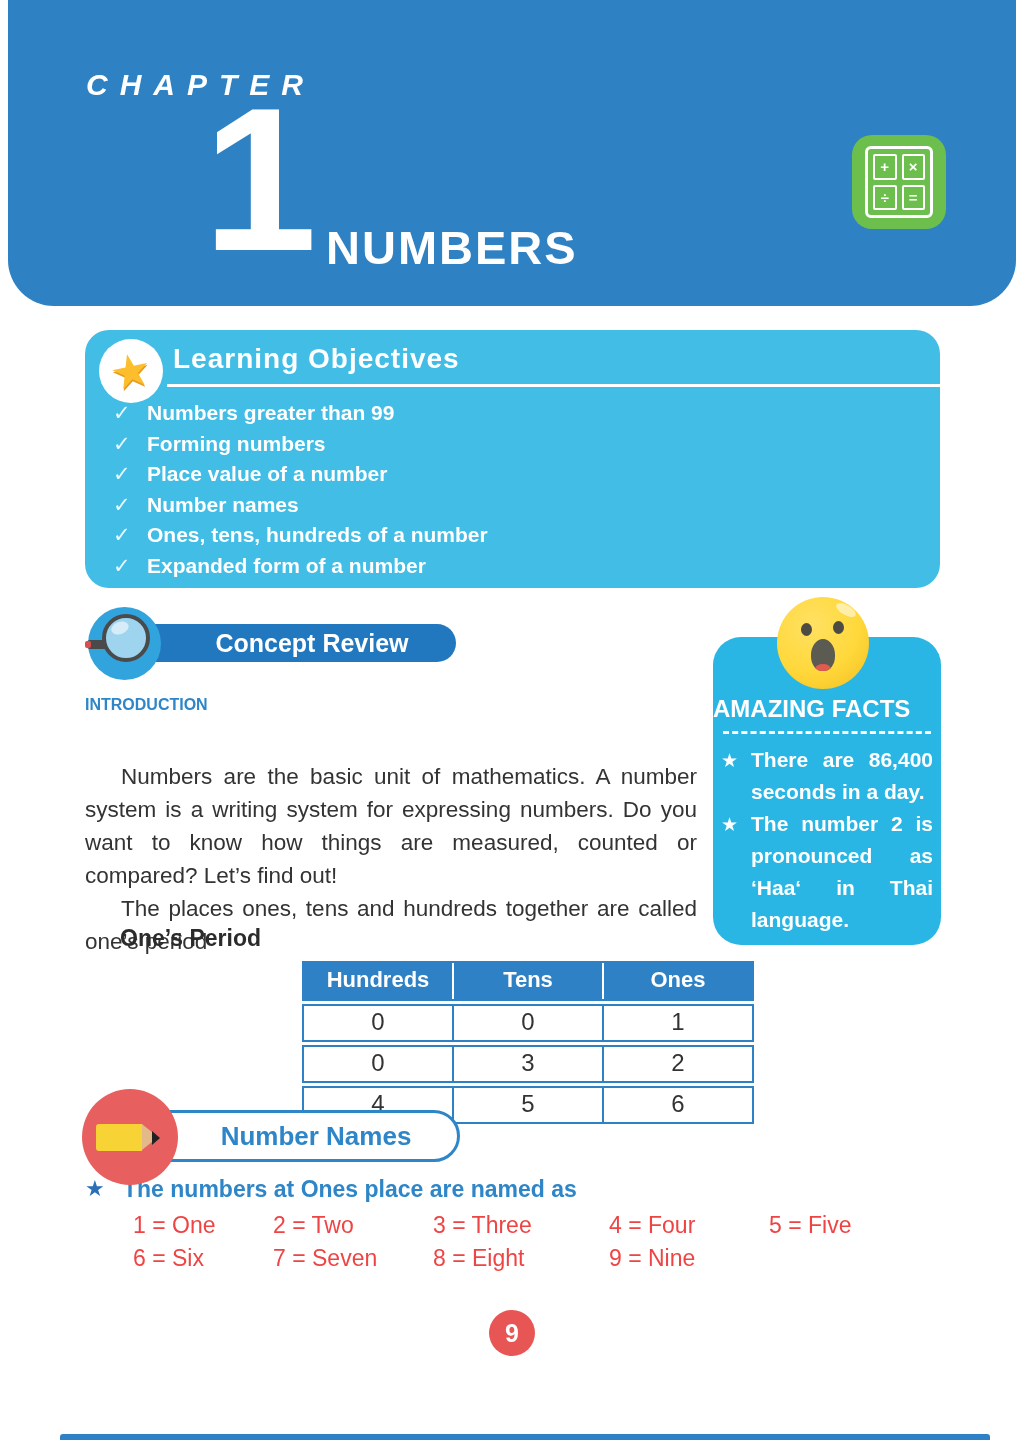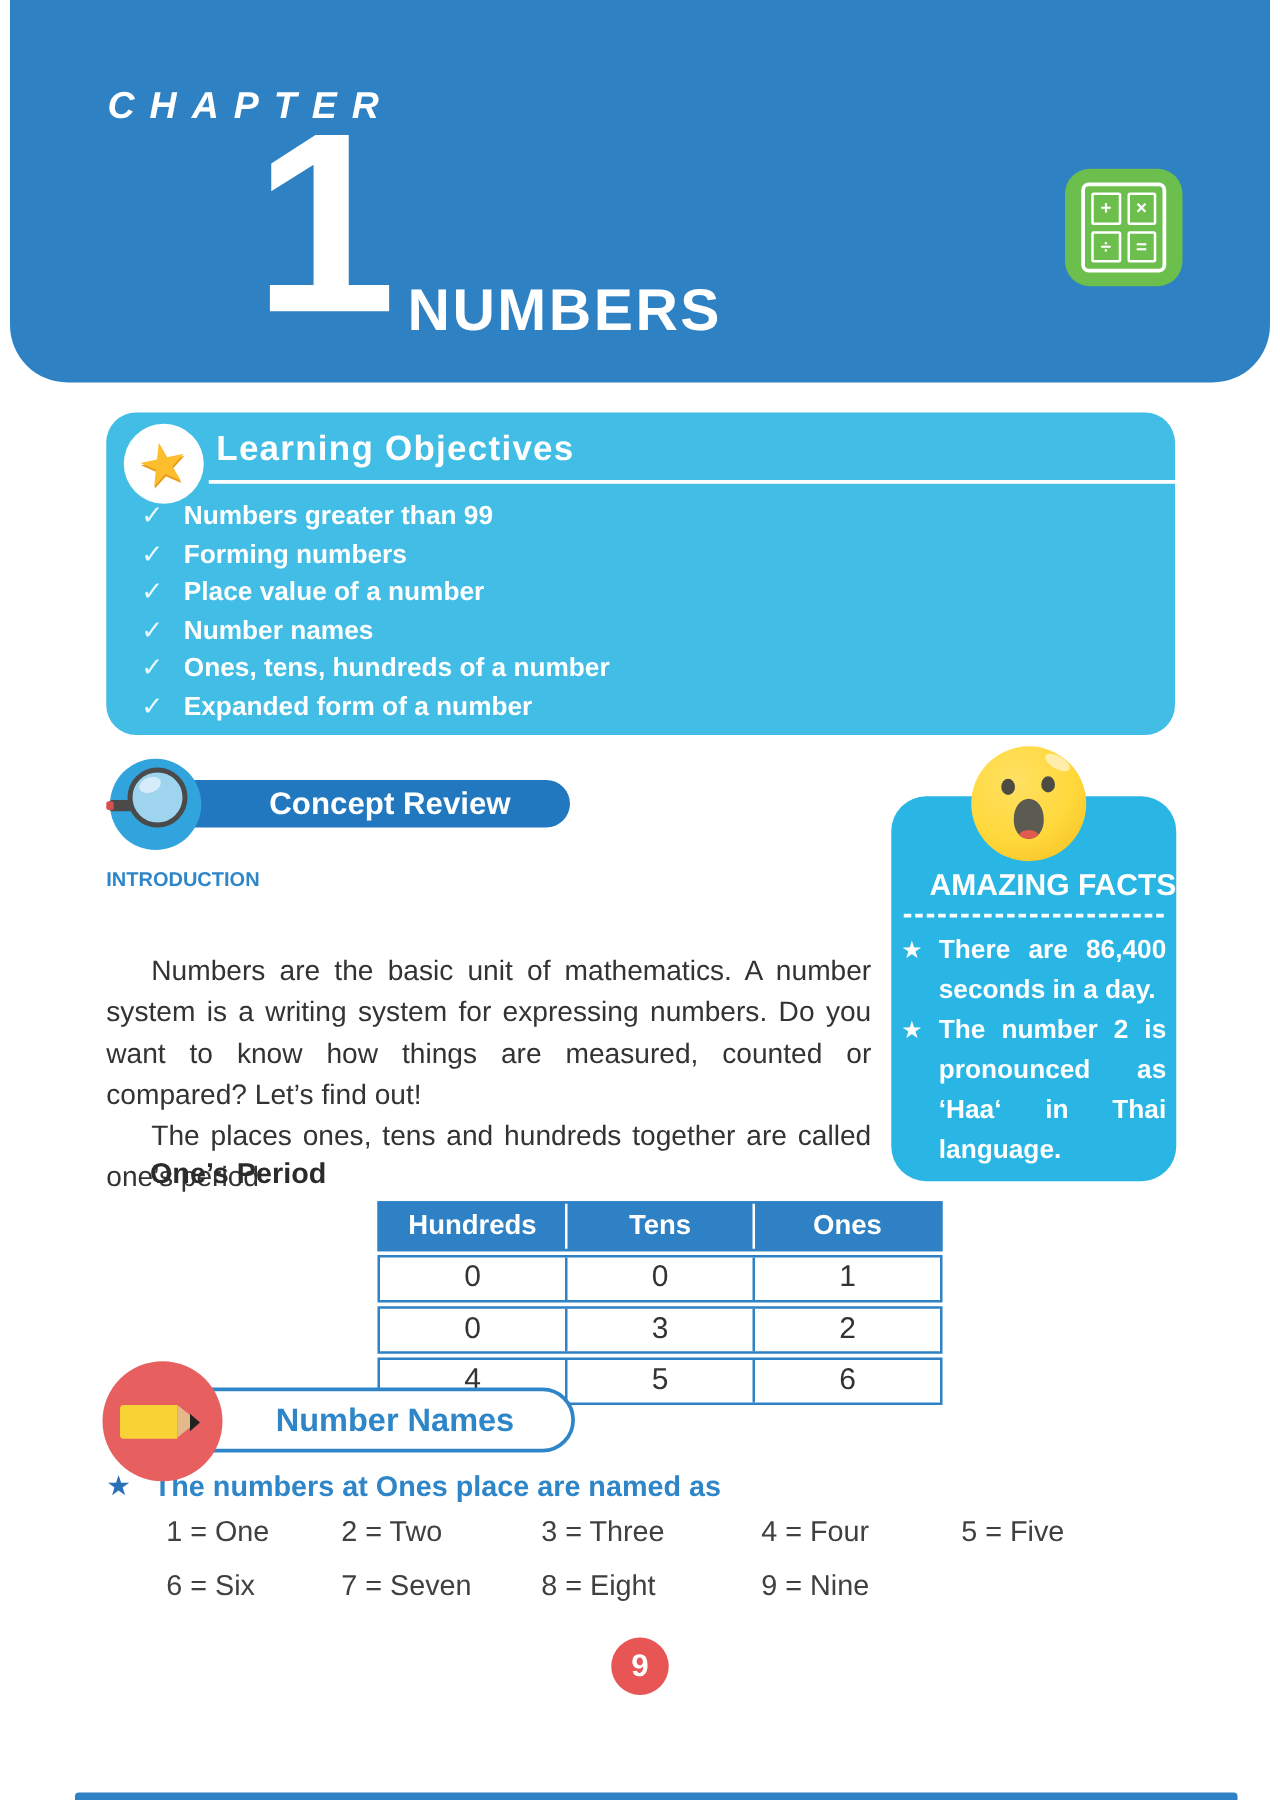--- a/index.html
+++ b/index.html
@@ -132,21 +132,21 @@
   }
   .emoji-tongue {
     position:absolute; left:4px; bottom:-3px; width:16px; height:10px;
     background:#e05a4e; border-radius:50% 50% 0 0;
   }
   .emoji-glint {
     position:absolute; left:58px; top:8px; width:22px; height:10px;
     background:rgba(255,255,255,.55); border-radius:50%; transform:rotate(30deg);
   }
   .facts-title {
-    margin-top:58px; text-align:right; color:#fff; font-size:24px; font-weight:bold;
+    margin-top:58px; text-align:left; color:#fff; font-size:24px; font-weight:bold;
   }
   .facts-divider {
     margin:8px 10px 0 10px; border-top:3px dashed #fff;
   }
   .facts-list { list-style:none; margin:10px 8px 0 8px; }
   .facts-list li {
     display:flex; color:#fff; font-weight:bold; font-size:21px; line-height:32px;
   }
   .fact-star { width:30px; flex:none; font-size:19px; padding-top:1px; }
   .fact-text { text-align:justify; }
@@ -192,22 +192,22 @@
     border-top:7px solid transparent; border-bottom:7px solid transparent;
     border-left:8px solid #222;
   }
   .names-subtitle-row {
     position:absolute; left:85px; top:1176px; display:flex; align-items:flex-start;
     color:#2e86c8; font-size:23px; font-weight:bold;
   }
   .names-subtitle-row .bullet-star { width:38px; font-size:22px; color:#2b6fb8; }
   .names-grid {
     position:absolute; left:133px; top:1212px; width:780px;
-    display:grid; grid-template-columns:140px 160px 176px 160px 1fr; row-gap:16px;
-    color:#404040; font-size:23px;
+    display:grid; grid-template-columns:140px 160px 176px 160px 1fr; row-gap:6px;
+    color:#ef4444; font-size:23px;
   }
 
   
   .page-dot {
     position:absolute; left:489px; top:1310px; width:46px; height:46px;
     background:#e85555; border-radius:50%;
     display:flex; align-items:center; justify-content:center;
     color:#fff; font-size:25px; font-weight:bold;
   }
   .bottom-bar {

